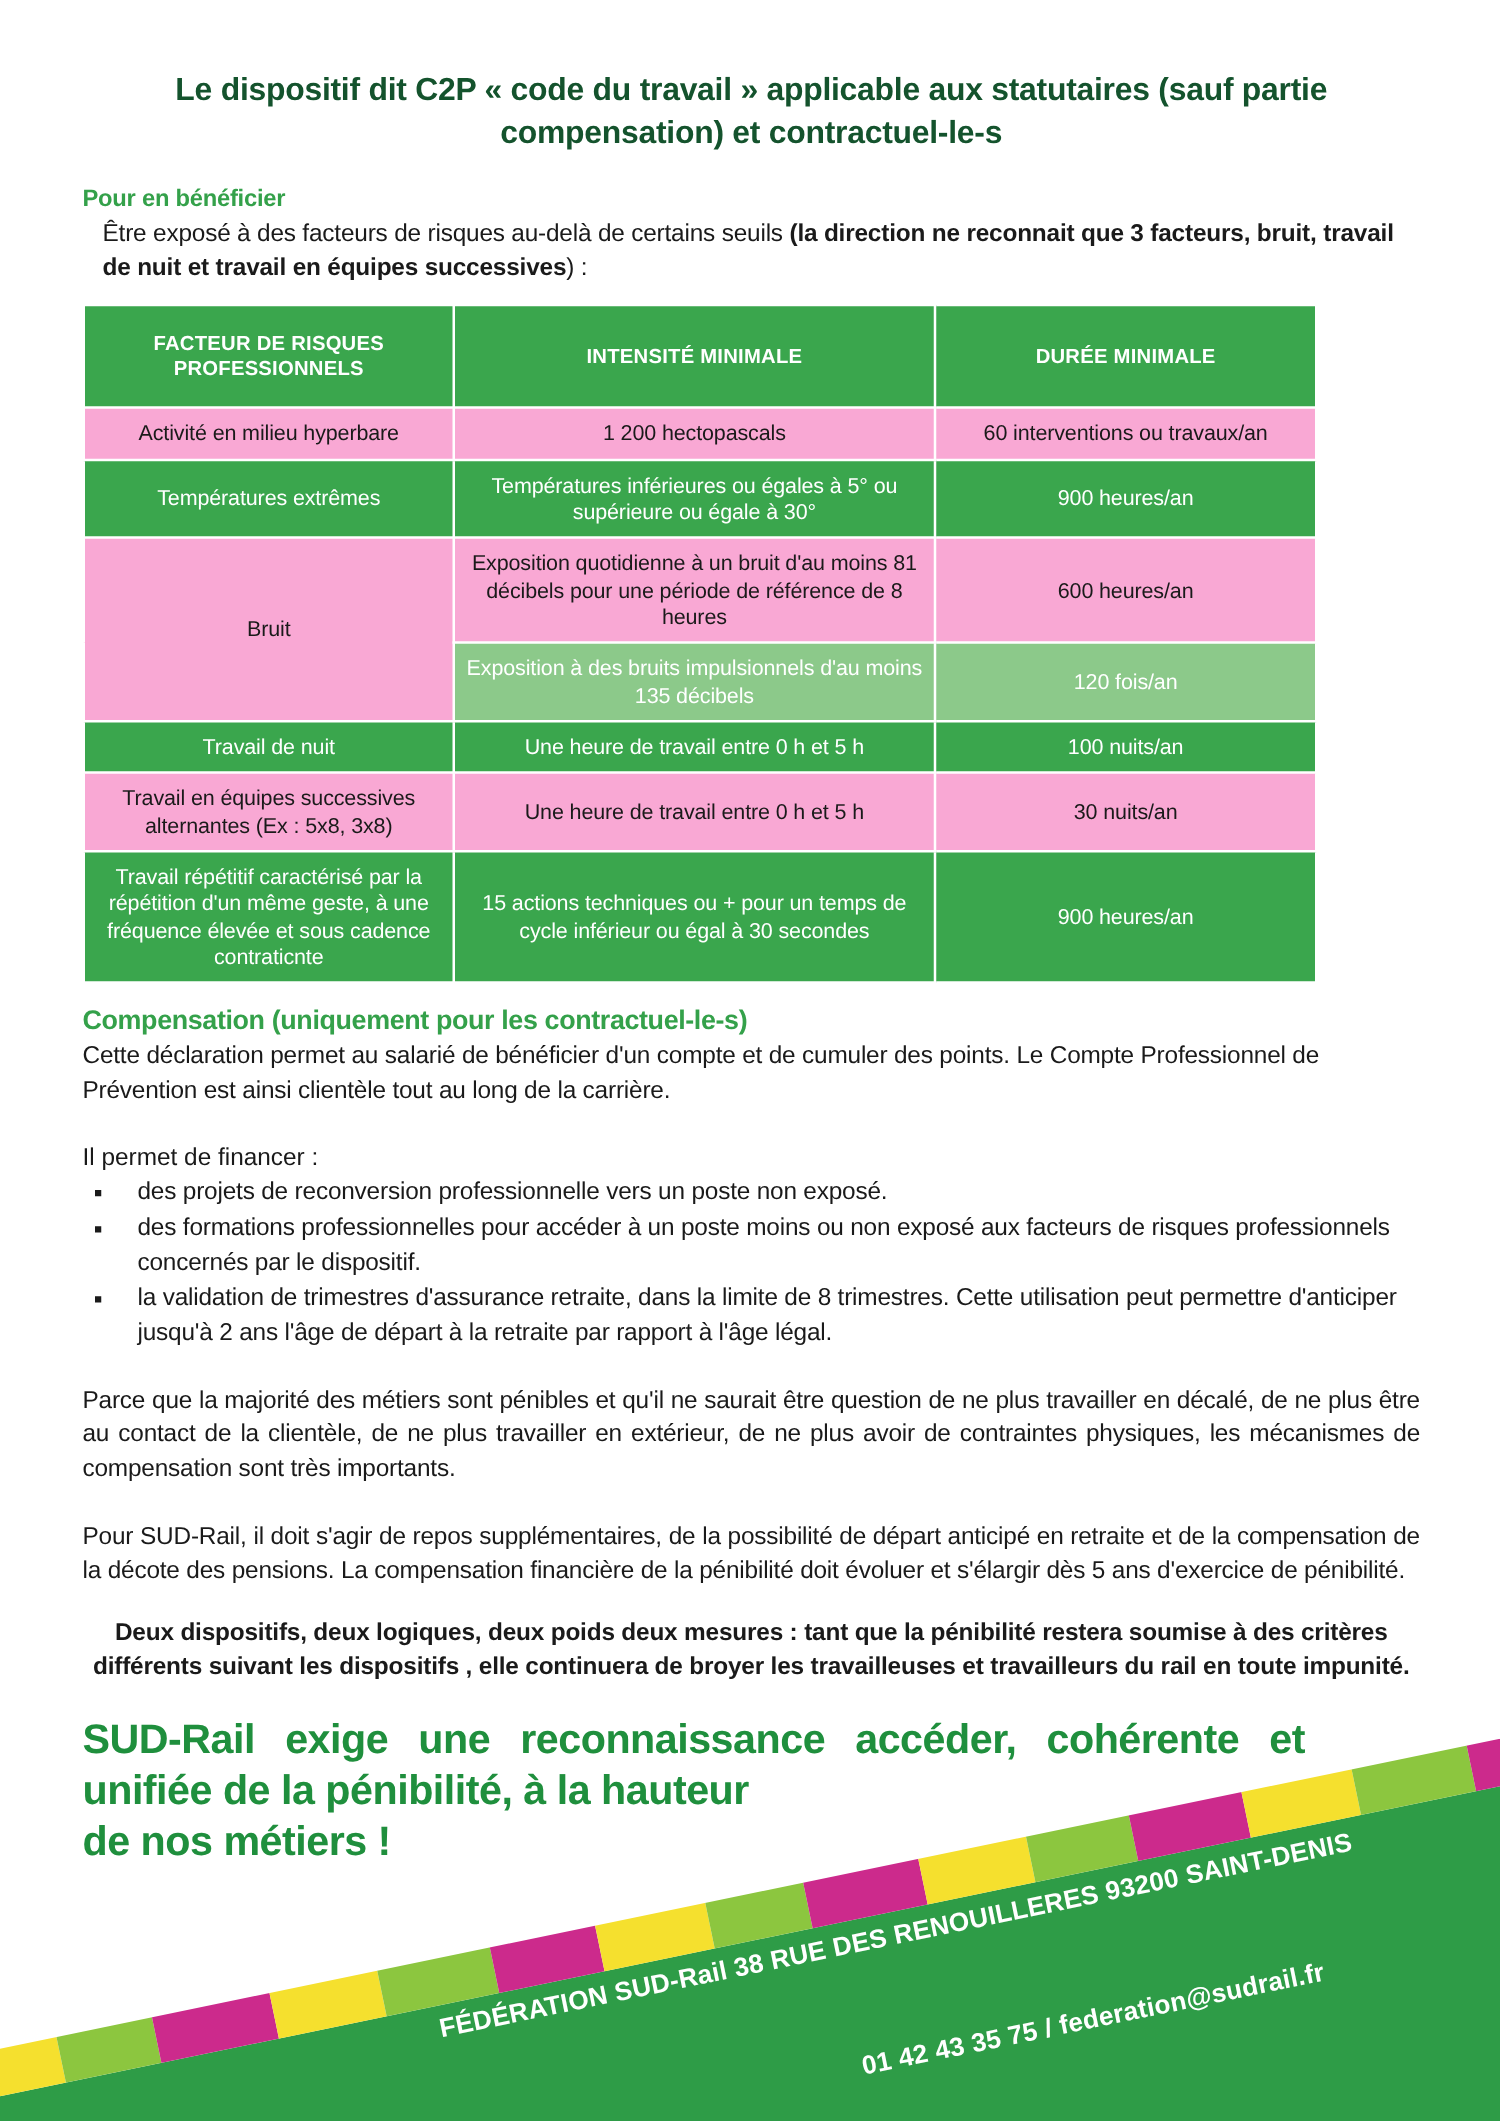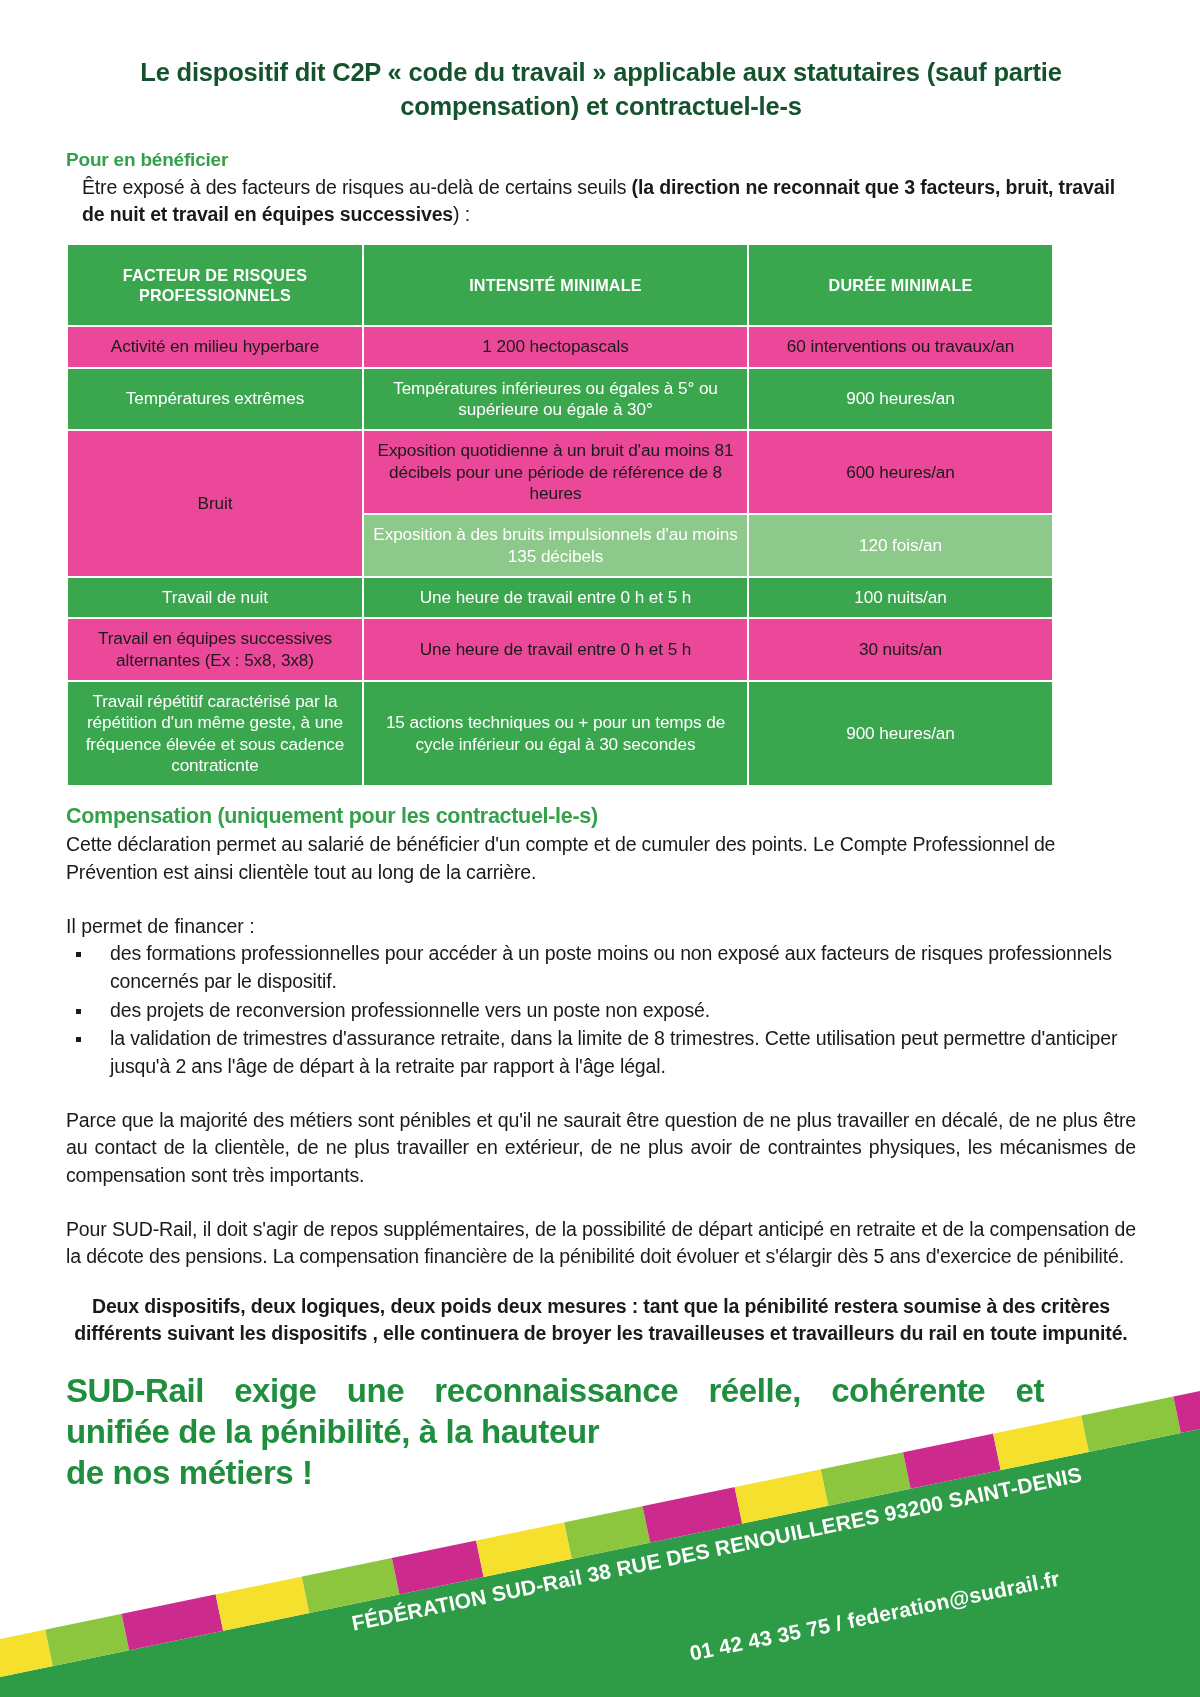--- a/index.html
+++ b/index.html
@@ -77,21 +77,21 @@
   }
   table.risk-table th {
     background: #3aa64d;
     color: #ffffff;
     font-weight: bold;
     font-size: 16.2px;
     letter-spacing: 0.2px;
     padding: 20px 8px;
     text-transform: uppercase;
   }
-  td.cell-white { background: #ec4899; color: #1a1a1a; }
+  td.cell-white { background: #f9a8d4; color: #1a1a1a; }
   td.cell-green { background: #3aa64d; color: #ffffff; }
   td.cell-lightgreen { background: #8cc98a; color: #ffffff; }
   .col-1 { width: 296px; }
   .col-2 { width: 385px; }
   .col-3 { width: 305px; }
 
   
   .body-heading {
     color: #34a14a;
     font-weight: bold;
@@ -253,33 +253,33 @@
         </tbody>
     </table>
 
     <h2 class="body-heading">Compensation (uniquement pour les contractuel-le-s)</h2>
 
     <p class="body-text">Cette déclaration permet au salarié de bénéficier d'un compte et de cumuler des points. Le Compte Professionnel de Prévention est ainsi clientèle tout au long de la carrière.</p>
 
     <p class="lead-in">Il permet de financer :</p>
 
     <ul class="finance-list" id="finance-list">
+        <li>des projets de reconversion professionnelle vers un poste non exposé.</li>
         <li>des formations professionnelles pour accéder à un poste moins ou non exposé aux facteurs de risques professionnels concernés par le dispositif.</li>
-        <li>des projets de reconversion professionnelle vers un poste non exposé.</li>
         <li>la validation de trimestres d'assurance retraite, dans la limite de 8 trimestres. Cette utilisation peut permettre d'anticiper jusqu'à 2 ans l'âge de départ à la retraite par rapport à l'âge légal.</li>
       </ul>
 
     <p class="body-text justified spaced">Parce que la majorité des métiers sont pénibles et qu'il ne saurait être question de ne plus travailler en décalé, de ne plus être au contact de la clientèle, de ne plus travailler en extérieur, de ne plus avoir de contraintes physiques, les mécanismes de compensation sont très importants.</p>
 
     <p class="body-text justified spaced">Pour SUD-Rail, il doit s'agir de repos supplémentaires, de la possibilité de départ anticipé en retraite et de la compensation de la décote des pensions. La compensation financière de la pénibilité doit évoluer et s'élargir dès 5 ans d'exercice de pénibilité.</p>
 
     <p class="body-text bold-block">Deux dispositifs, deux logiques, deux poids deux mesures : tant que la pénibilité restera soumise à des critères différents suivant les dispositifs , elle continuera de broyer les travailleuses et travailleurs du rail en toute impunité.</p>
 
     <div class="slogan">
-      <span class="line1">SUD-Rail exige une reconnaissance réelle, cohérente et</span>
+      <span class="line1">SUD-Rail exige une reconnaissance accéder, cohérente et</span>
       <span class="line2">unifiée de la pénibilité, à la hauteur</span>
       <span class="line3">de nos métiers !</span>
     </div>
 
   </div>
 
   <div class="footer-banner">
     <svg width="1200" height="340" viewBox="0 0 1200 340" xmlns="http://www.w3.org/2000/svg">
       <defs>
         <clipPath id="bandclip">

